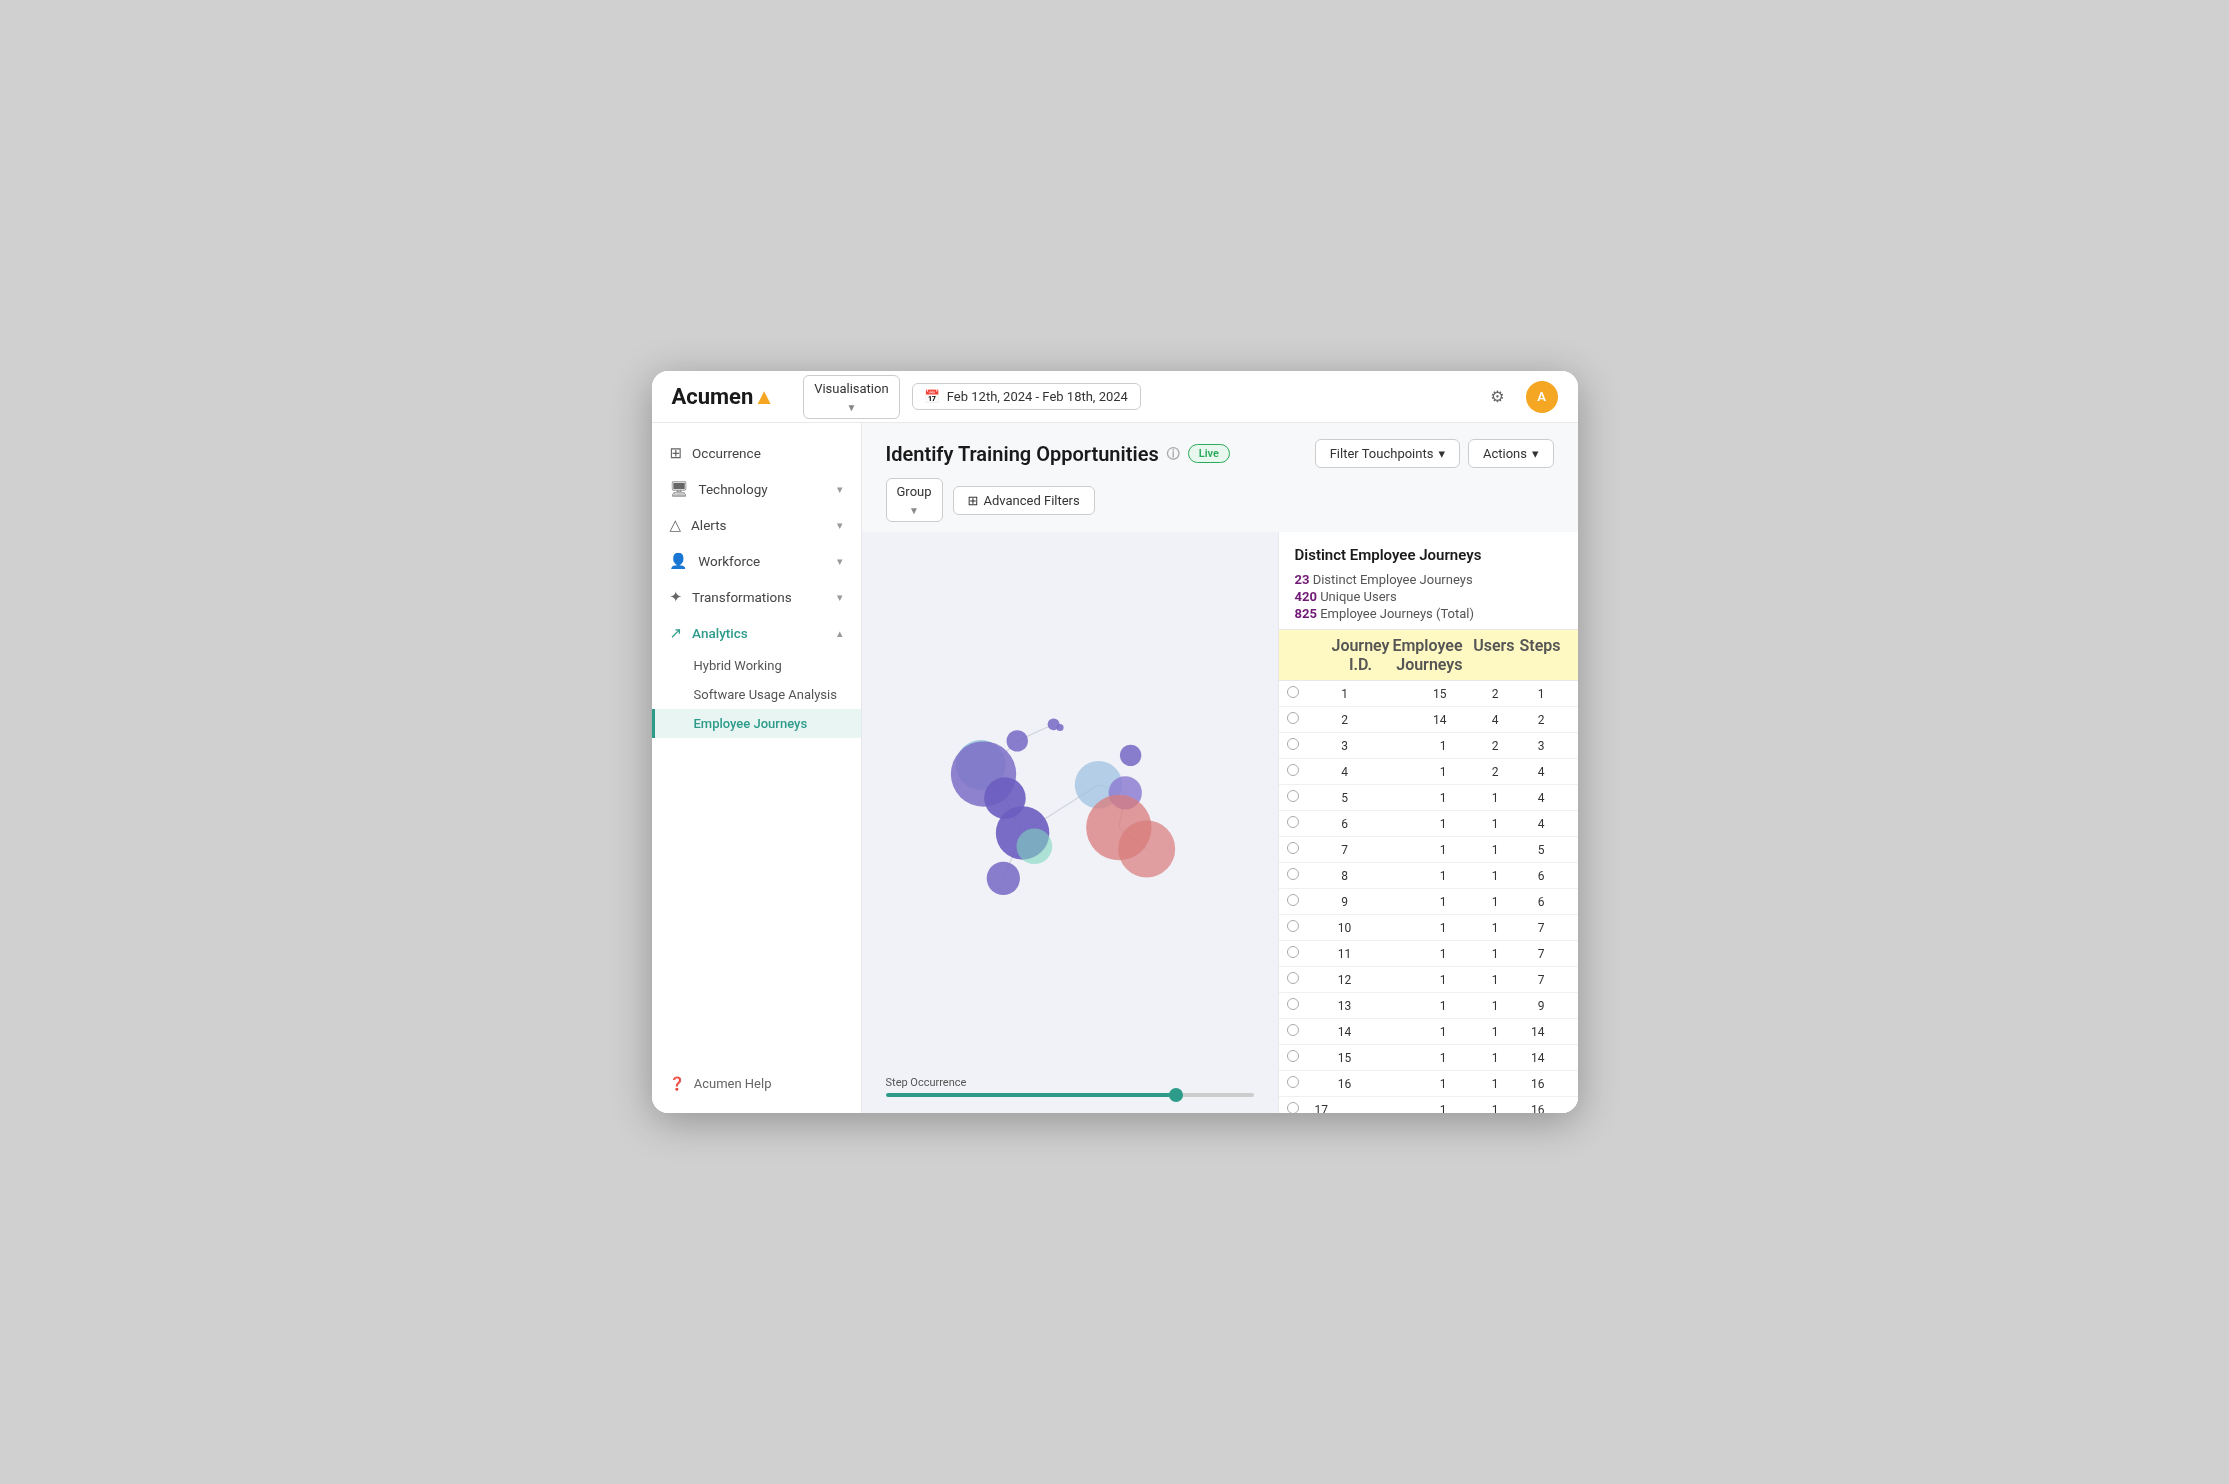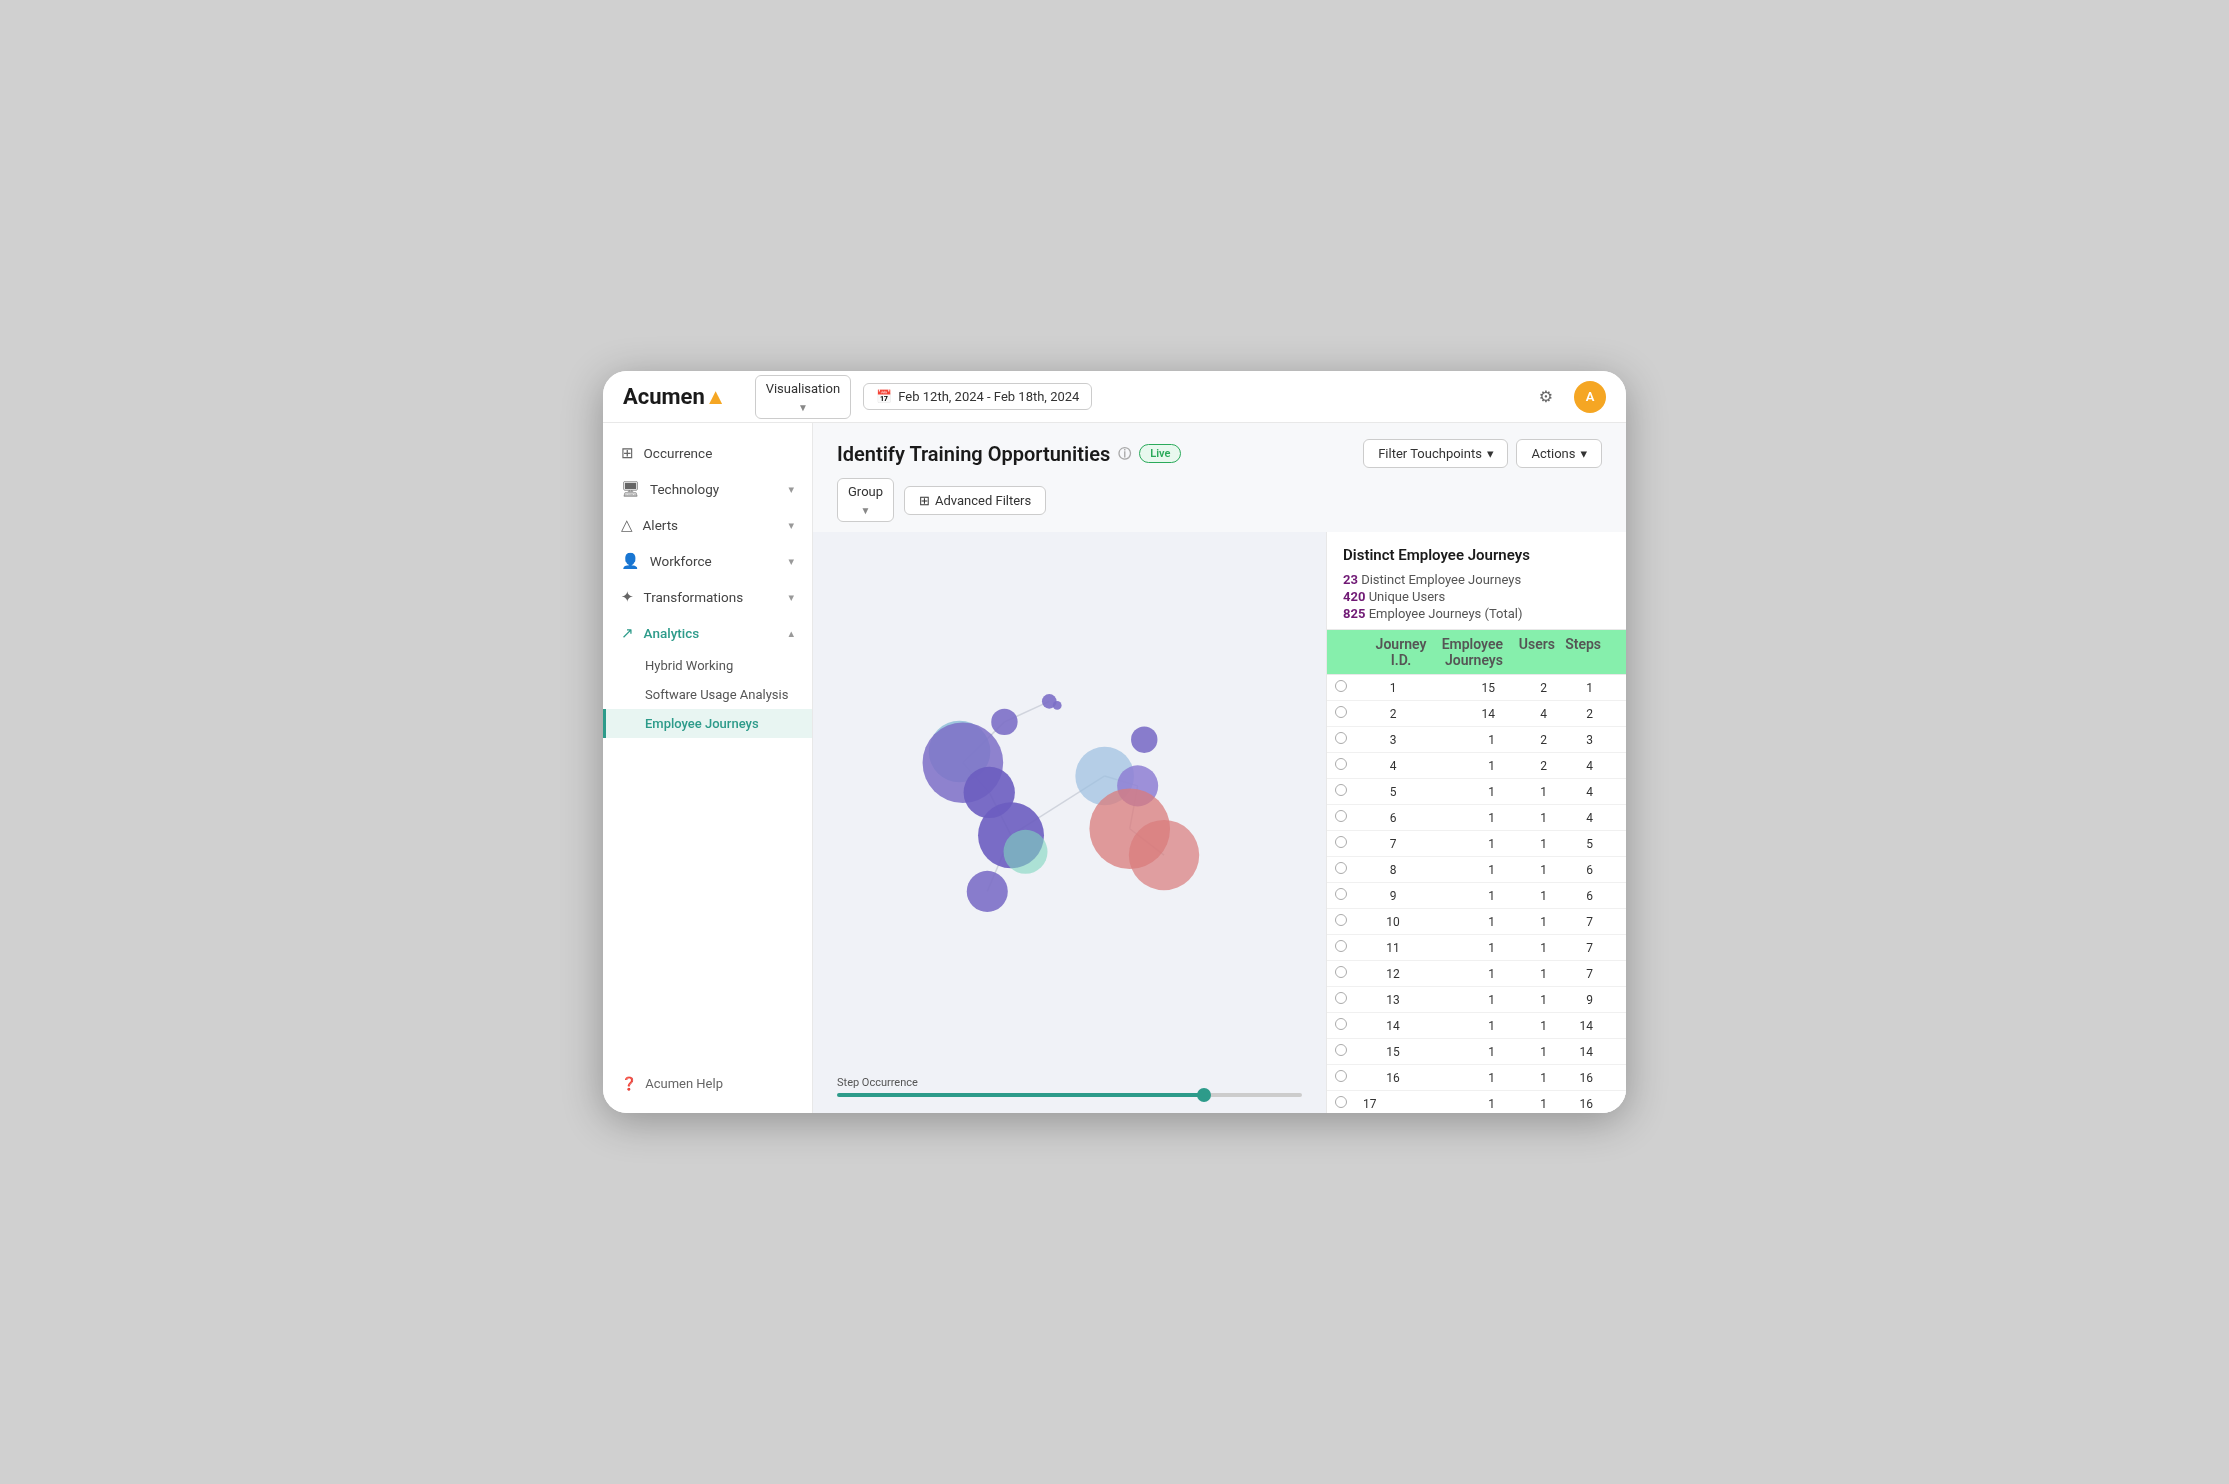--- a/index.html
+++ b/index.html
@@ -6,24 +6,24 @@
     body {
       font-family: -apple-system, BlinkMacSystemFont, 'Segoe UI', Roboto, sans-serif;
       background: #d0d0d0;
       display: flex;
       align-items: center;
       justify-content: center;
       min-height: 100vh;
       padding: 20px;
     }
     .device-frame {
-      width: 1023px;
+      width: 926px;
       height: 742px;
       background: #fff;
-      border-radius: 24px;
+      border-radius: 16px;
       box-shadow: 0 8px 40px rgba(0,0,0,0.3);
       overflow: hidden;
       display: flex;
       flex-direction: column;
     }
     .top-bar {
       display: flex;
       align-items: center;
       padding: 0 20px;
       height: 52px;
@@ -267,28 +267,28 @@
       color: #555;
     }
     .stat-item strong { color: #701a75; font-weight: 700; }
     .panel-table {
       flex: 1;
       overflow-y: auto;
     }
     .table-header {
       display: grid;
       grid-template-columns: 28px 60px 72px 52px 46px;
-      padding: 6px 16px;
-      font-size: 14px;
+      padding: 6px 24px;
+      font-size: 16px;
       font-weight: 600;
       color: #555;
       border-bottom: 1px solid #e8e8e8;
       position: sticky;
       top: 0;
-      background: #86efac;
+      background: #fef9c3;
     }
     .table-row {
       display: grid;
       grid-template-columns: 28px 60px 72px 52px 46px;
       padding: 5px 8px;
       font-size: 12px;
       color: #333;
       border-bottom: 1px solid #f0f0f0;
       align-items: center;
     }

